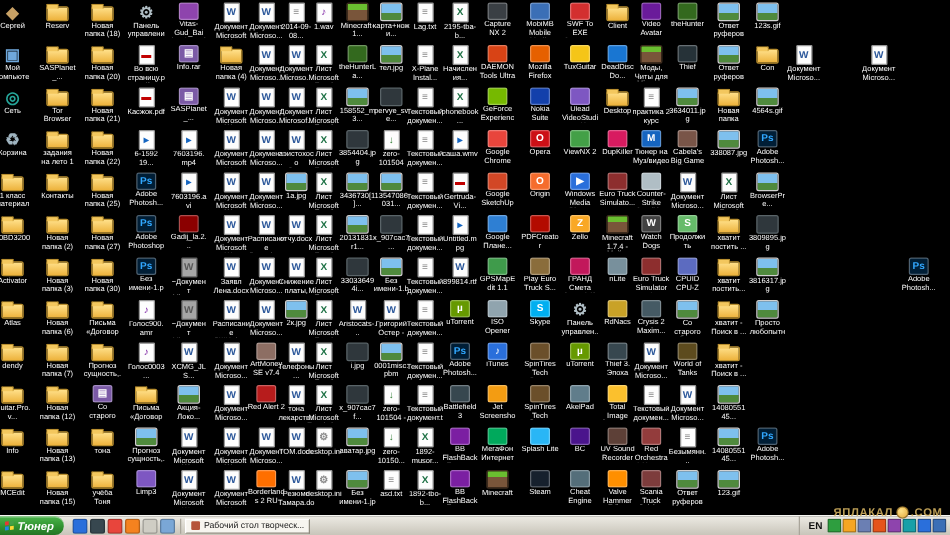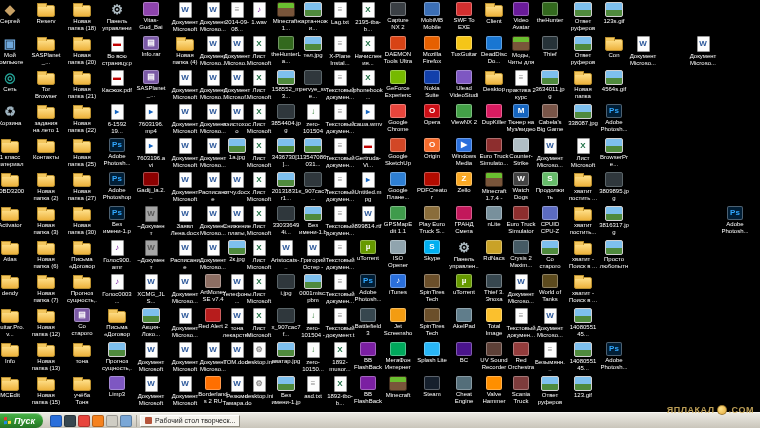--- a/index.html
+++ b/index.html
@@ -1071,30 +1071,43 @@
   </div>
 
   <div class="taskbar">
     <button class="start">
       <span class="flag">
           <i></i>
           <i></i>
           <i></i>
           <i></i>
         </span>
-      <span>Пуск</span>
+      <span>Тюнер</span>
     </button>
     <div class="ql" id="ql">
         <span class="qli" style="background: rgb(42, 111, 219);"></span>
         <span class="qli" style="background: rgb(55, 71, 79);"></span>
         <span class="qli" style="background: rgb(232, 69, 60);"></span>
         <span class="qli" style="background: rgb(245, 130, 31);"></span>
         <span class="qli" style="background: rgb(207, 205, 196);"></span>
         <span class="qli" style="background: rgb(122, 167, 214);"></span>
       </div>
     <div class="tasks" id="tasks">
         <button class="taskbtn">
           <span class="taskicon" style="background: rgb(181, 84, 58);"></span>
           <span>Рабочий стол творческ...</span>
         </button>
       </div>
+    <div class="tray">
+      <span class="lang">EN</span>
+      <div class="trayicons" id="tray">
+          <span class="tri" style="background: rgb(46, 158, 63);"></span>
+          <span class="tri" style="background: rgb(245, 166, 35);"></span>
+          <span class="tri" style="background: rgb(107, 127, 179);"></span>
+          <span class="tri" style="background: rgb(229, 84, 27);"></span>
+          <span class="tri" style="background: rgb(142, 68, 173);"></span>
+          <span class="tri" style="background: rgb(24, 160, 168);"></span>
+          <span class="tri" style="background: rgb(42, 111, 219);"></span>
+          <span class="tri" style="background: rgb(59, 111, 182);"></span>
+        </div>
+    </div>
   </div>
 </div>
 
 </body></html>

